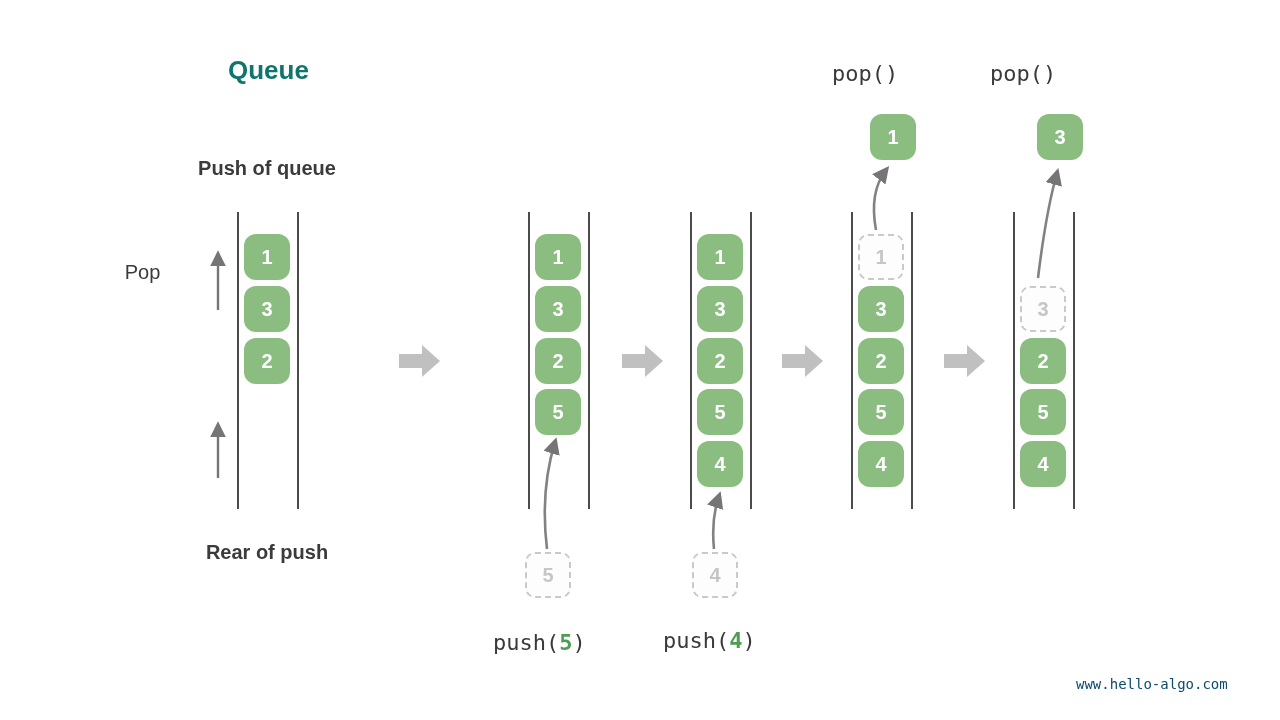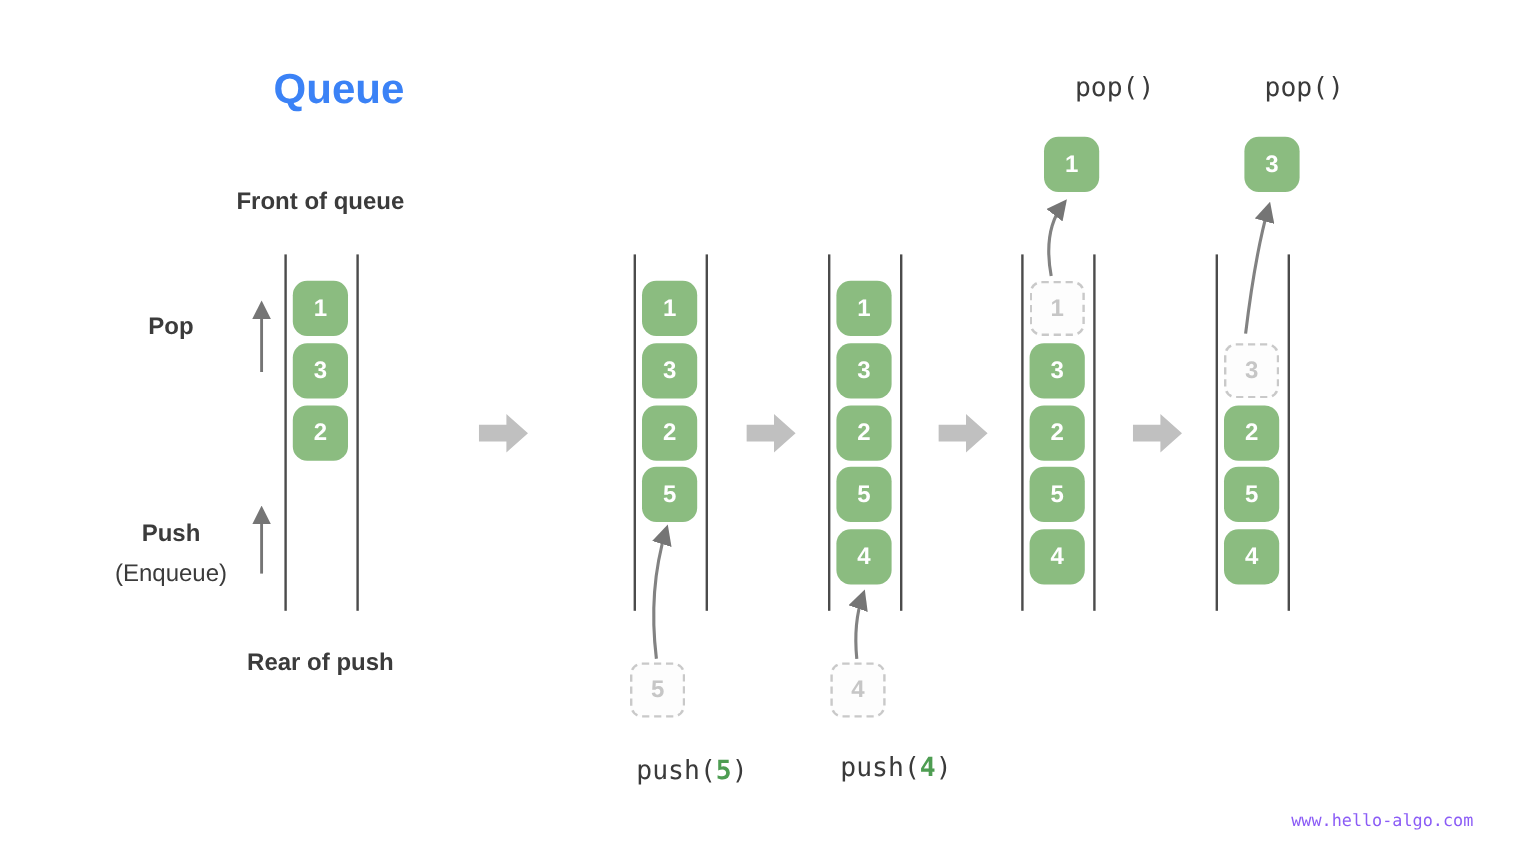--- a/index.html
+++ b/index.html
@@ -1,59 +1,55 @@
 <!DOCTYPE html>
 <html><head>
 <meta charset="utf-8">
 <style>
   html,body{margin:0;padding:0;background:#ffffff;}
   .canvas{position:relative;width:1280px;height:720px;background:#ffffff;
           font-family:"Liberation Sans",sans-serif;overflow:hidden;}
 
-  .title{position:absolute;left:228px;top:55px;font-size:35px;font-weight:bold;color:#3b82f6;}
+  .title{position:absolute;left:228px;top:55px;font-size:26px;font-weight:bold;color:#0f766e;}
 
   .side-label{position:absolute;width:230px;text-align:center;font-size:20px;font-weight:bold;color:#3b3b3b;}
   .op-group{position:absolute;width:175px;text-align:center;color:#3b3b3b;font-size:20px;line-height:33px;}
-  .op-group .b{font-weight:bold;}
+  .op-group .b{font-weight:normal;}
 
   .rail{position:absolute;width:2px;height:297px;top:212px;background:#4b4b4b;}
 
   .cell{position:absolute;width:46px;height:46px;border-radius:12px;background:#8bbc80;
         color:#ffffff;font-weight:bold;font-size:20px;
         display:flex;align-items:center;justify-content:center;}
   .ghost{position:absolute;width:42px;height:42px;border-radius:10px;
          border:2px dashed #c9c9c9;background:#fdfdfd;color:#c6c6c6;
          font-weight:bold;font-size:20px;
          display:flex;align-items:center;justify-content:center;}
 
   .mono{font-family:"DejaVu Sans Mono",monospace;}
-  .op{position:absolute;width:130px;text-align:right;font-size:22px;color:#3a3a3a;}
+  .op{position:absolute;width:130px;text-align:left;font-size:22px;color:#3a3a3a;}
   .op .arg{color:#4e9d52;font-weight:bold;}
 
   .flow-arrow{position:absolute;}
   .overlay{position:absolute;left:0;top:0;pointer-events:none;}
 
-  .watermark{position:absolute;left:1076px;top:676px;font-size:14px;color:#8b5cf6;text-align:center;}
+  .watermark{position:absolute;left:1076px;top:676px;font-size:14px;color:#0c4a6e;text-align:center;}
 </style>
 </head>
 <body>
 
 <div class="canvas">
 
   <div class="title">Queue</div>
 
-  <div class="side-label" style="left:152px;top:157px;">Front of queue</div>
+  <div class="side-label" style="left:152px;top:157px;">Push of queue</div>
   <div class="side-label" style="left:152px;top:541px;">Rear of push</div>
 
   <div class="op-group" style="left:55px;top:256px;">
     <div class="b">Pop</div>
-  </div>
-  <div class="op-group" style="left:55px;top:429px;">
-    <div class="b">Push</div>
-    <div>(Enqueue)</div>
   </div>
 
   <div class="op mono" style="left:832px;top:61px;">pop()</div>
   <div class="op mono" style="left:990px;top:61px;">pop()</div>
 
   <div class="rail" style="left:237px;"></div>
   <div class="rail" style="left:297px;"></div>
   <div class="cell" style="left:244px;top:234px;">1</div>
   <div class="cell" style="left:244px;top:286px;">3</div>
   <div class="cell" style="left:244px;top:338px;">2</div>

